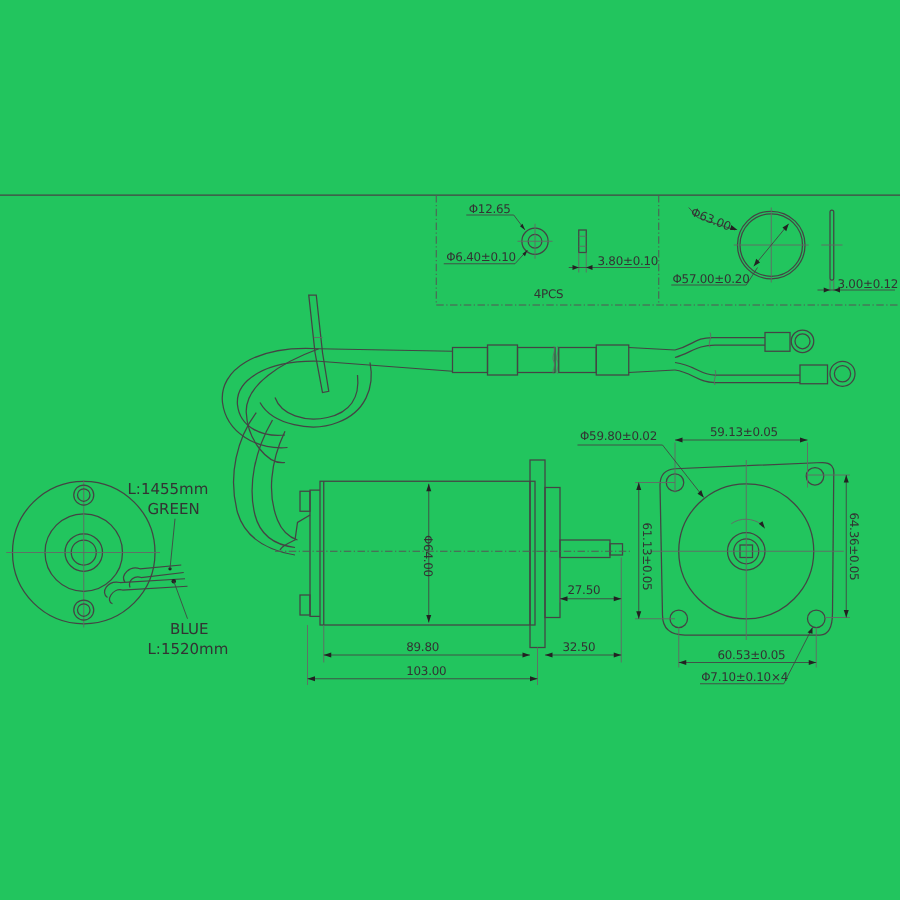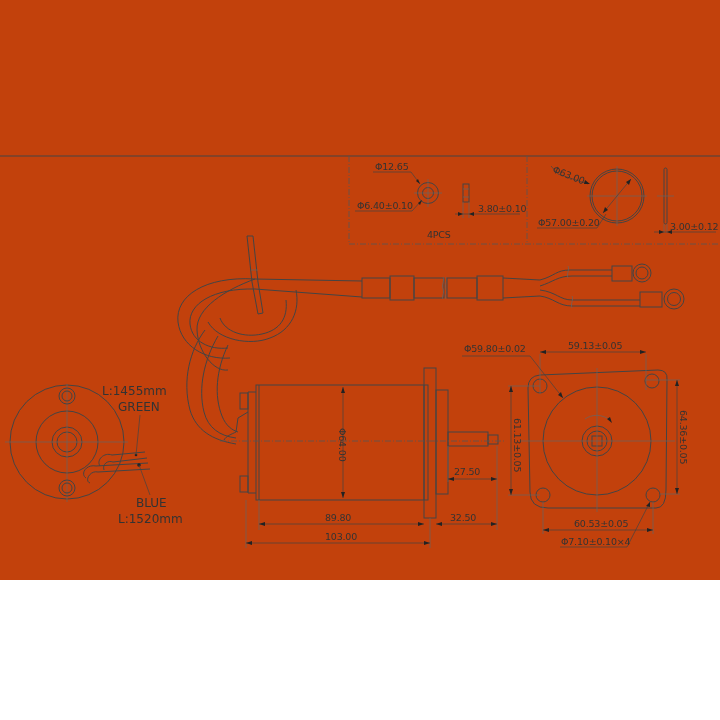--- a/index.html
+++ b/index.html
@@ -1,16 +1,16 @@
 <!DOCTYPE html>
 <html><head>
 <meta charset="utf-8">
 <style>
   html, body { margin: 0; padding: 0; background: #ffffff; }
-  #canvas { position: relative; width: 720px; height: 580px; background: #c2410c; overflow: hidden; }
+  #canvas { position: relative; width: 720px; height: 720px; background: #22c55e; overflow: hidden; }
   svg { position: absolute; left: 0; top: 0; }
   .ln { stroke: #444; stroke-width: 1; fill: none; }
   .thin { stroke: #666; stroke-width: 0.7; fill: none; }
   .dash { stroke: #555; stroke-width: 0.8; fill: none; stroke-dasharray: 6 2 1 2; }
   .dim { stroke: #444; stroke-width: 0.7; fill: none; }
   .txt { font-family: "DejaVu Sans", sans-serif; font-size: 9.5px; fill: #333; letter-spacing: -0.2px; }
   .txt-lg { font-family: "DejaVu Sans", sans-serif; font-size: 12px; fill: #333; }
   .arrow { fill: #222; }
 </style>
 </head>

